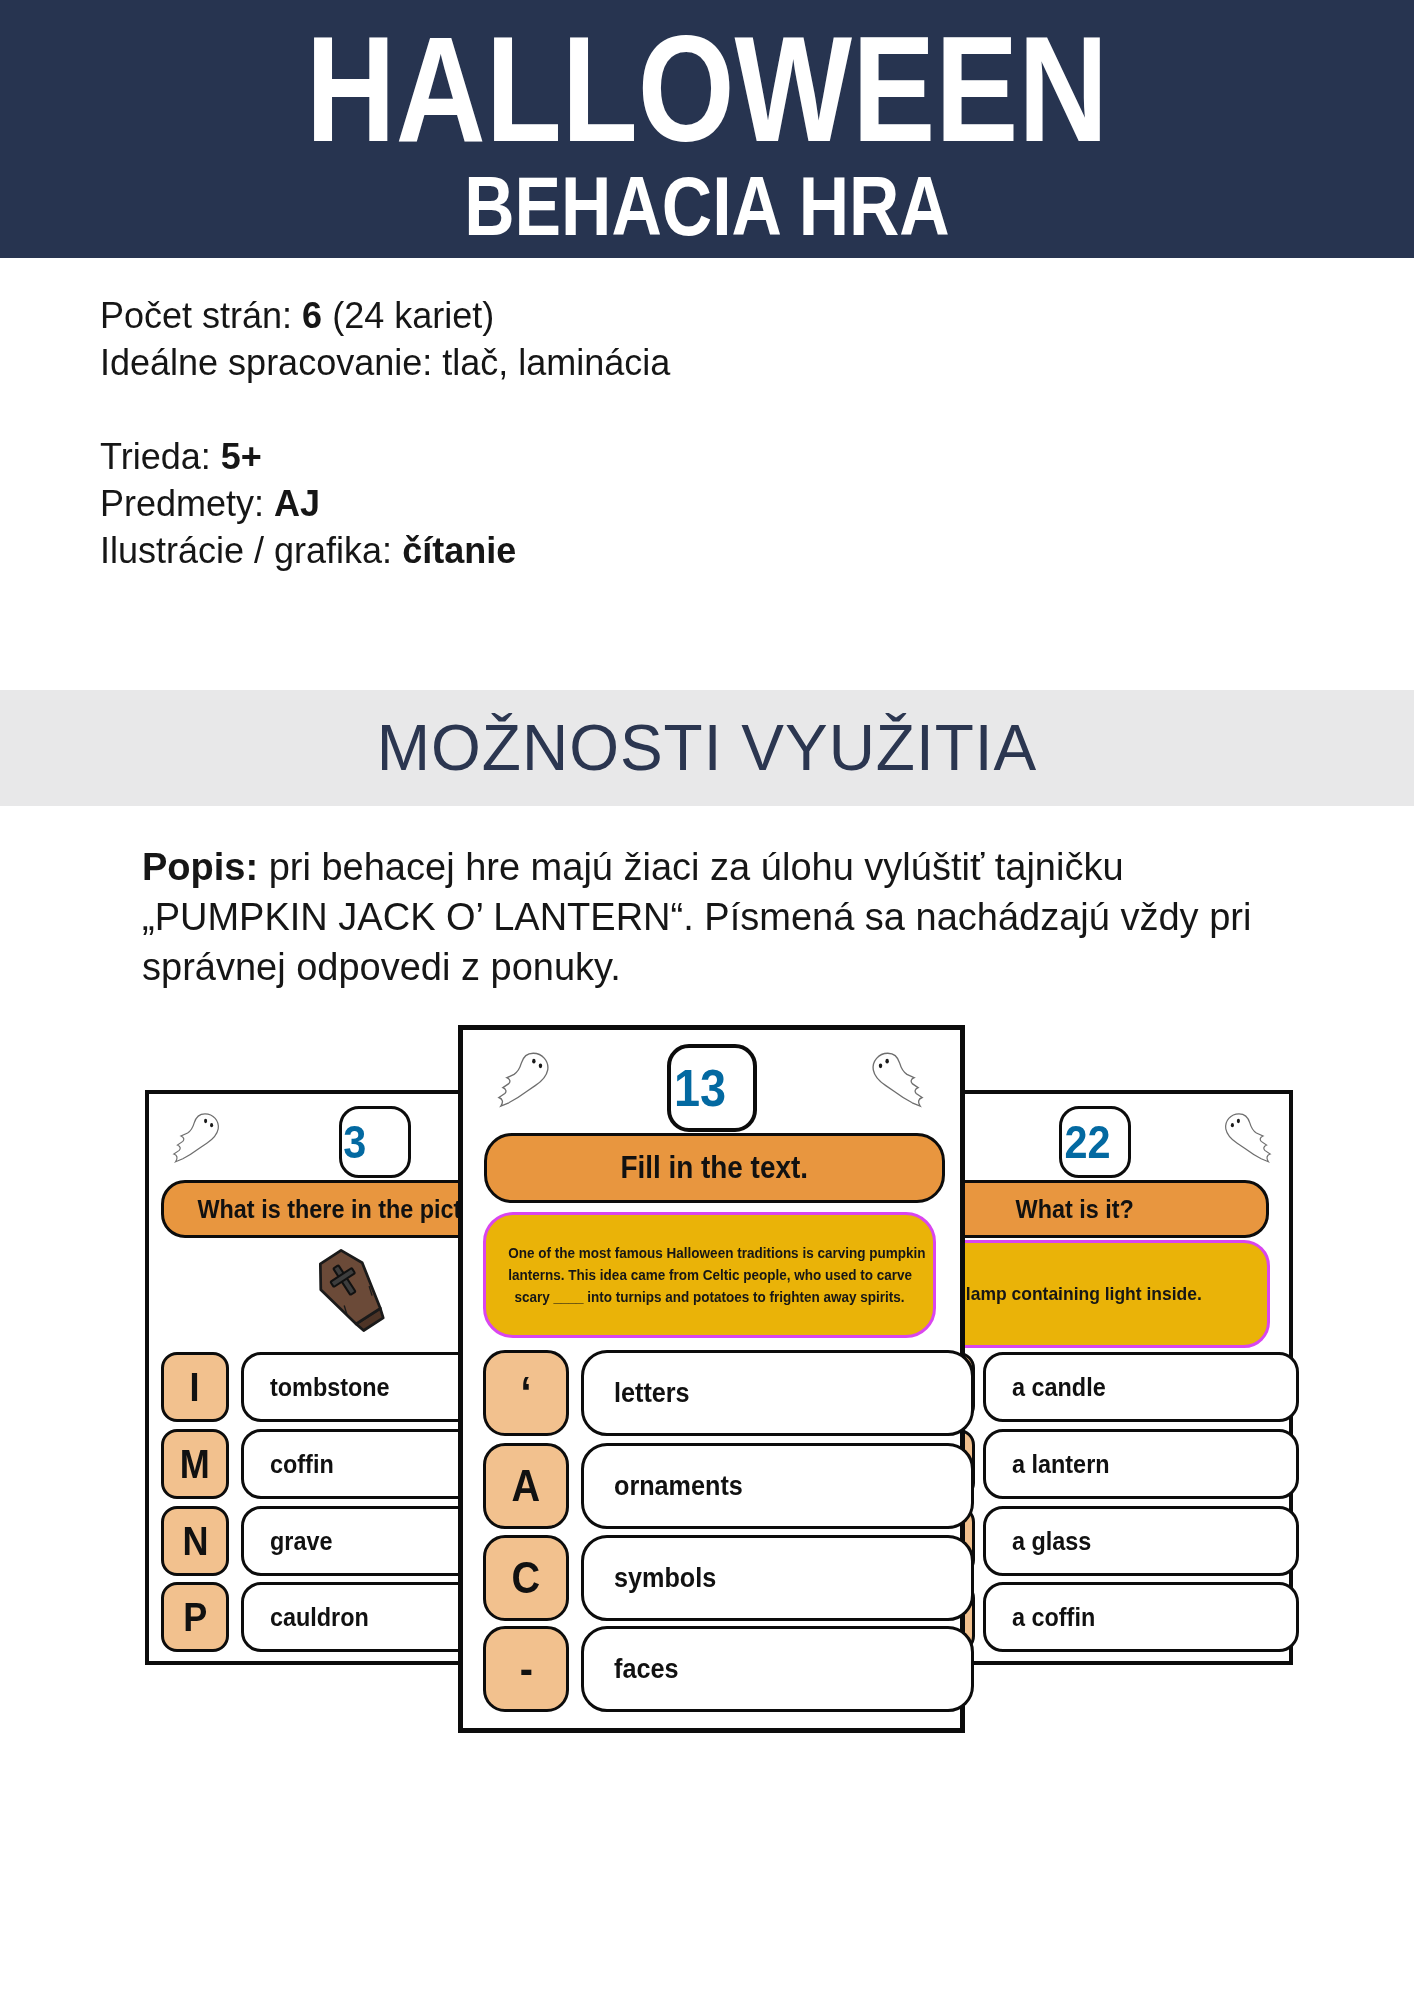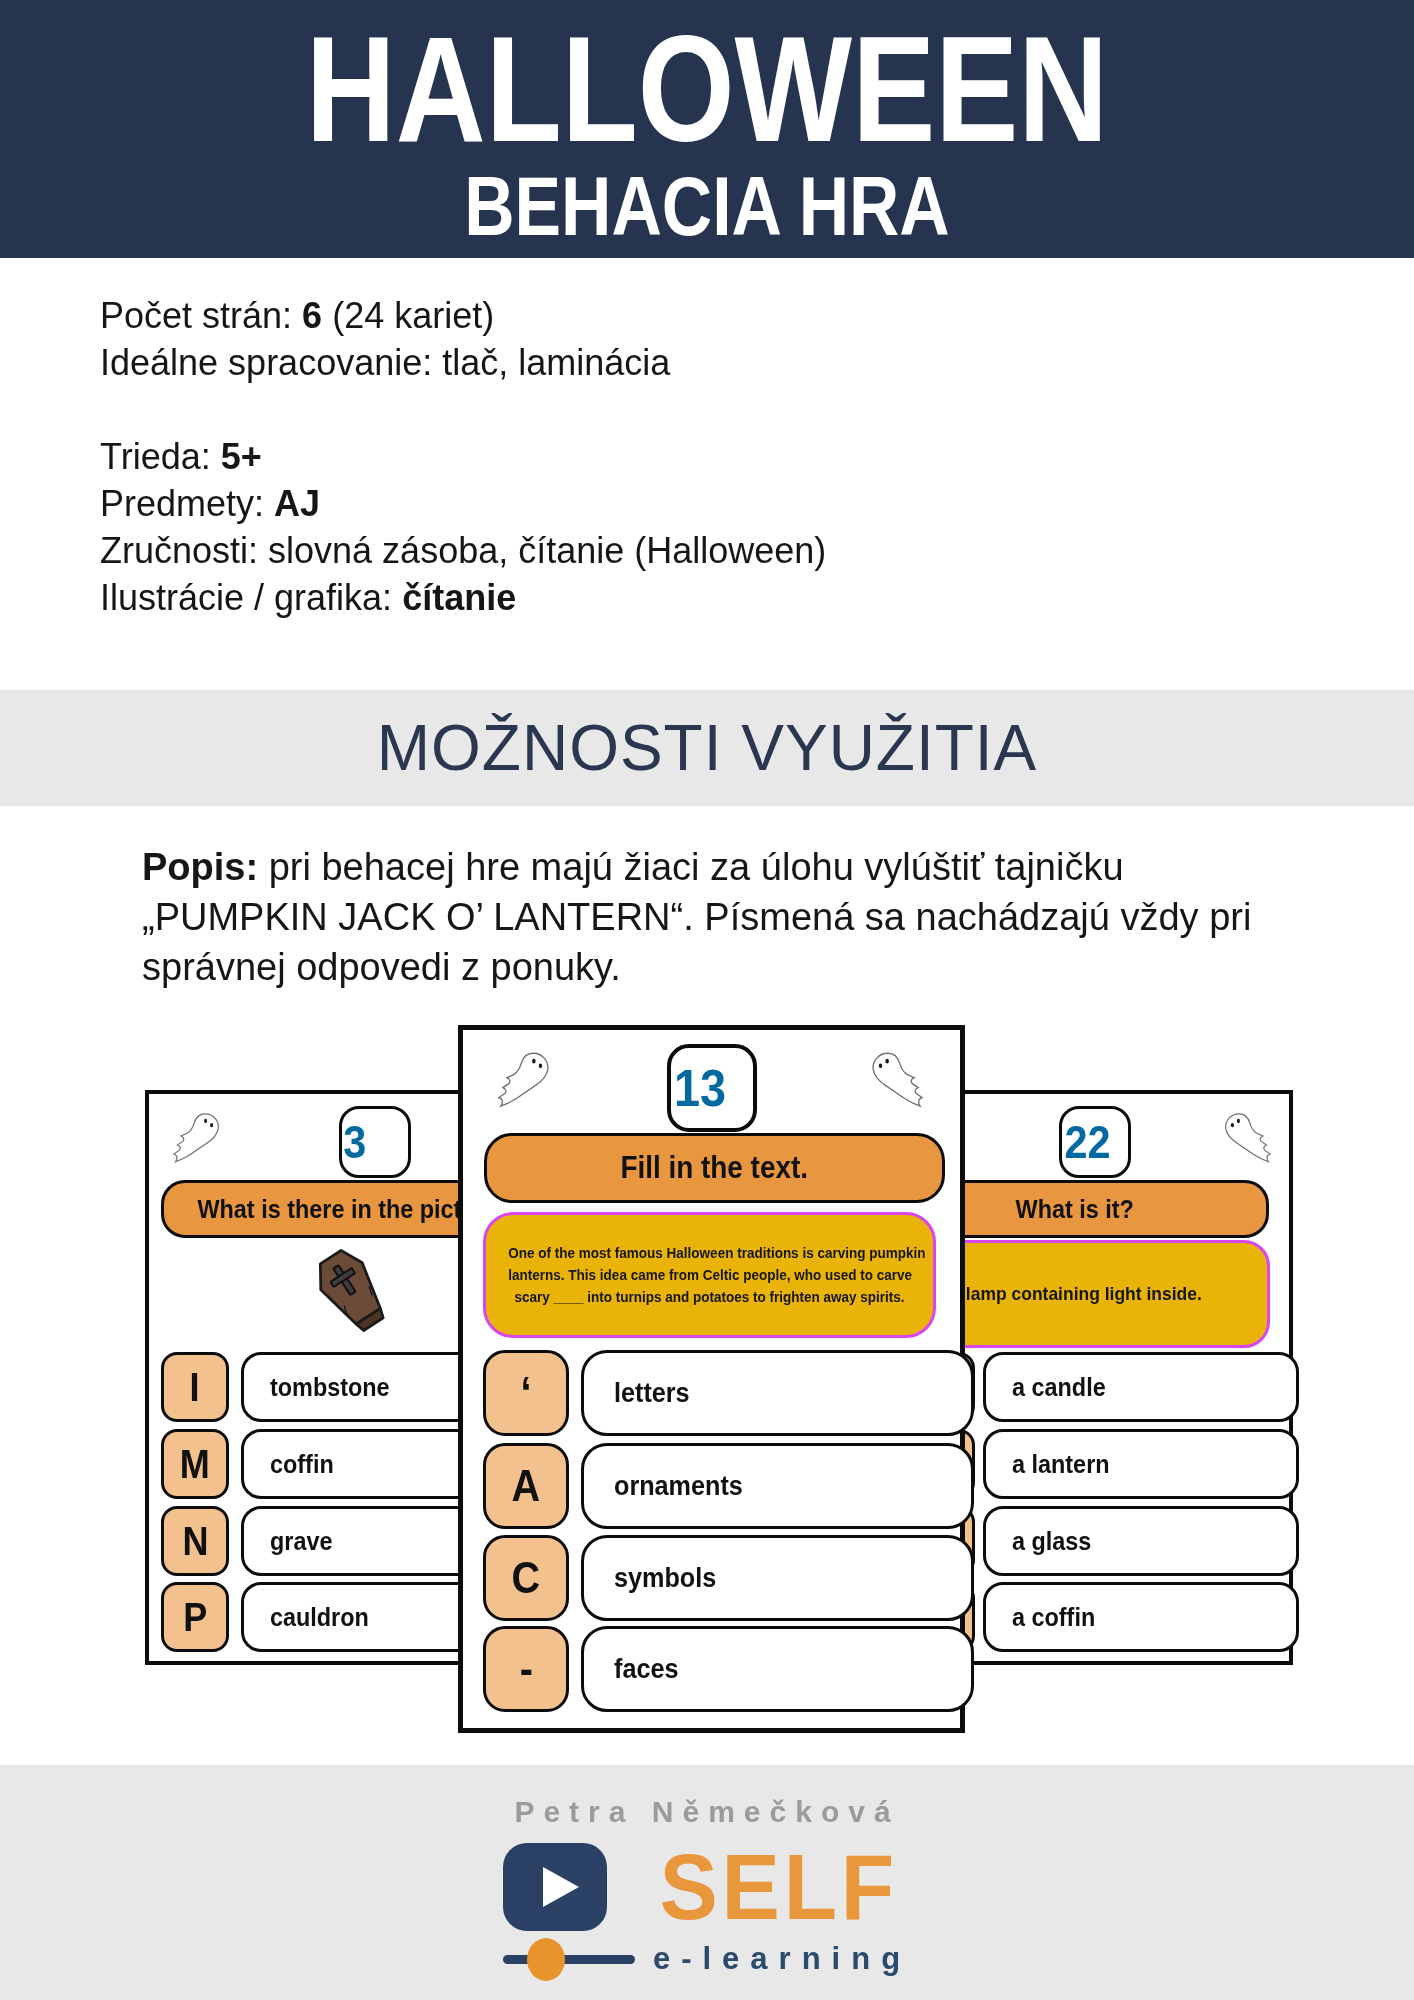--- a/index.html
+++ b/index.html
@@ -109,21 +109,20 @@
     <div class="hero-title">HALLOWEEN</div>
     <div class="hero-subtitle">BEHACIA HRA</div>
   </header>
 
   <section class="info">
     <p class="info-line"><span>Počet strán: </span><b>6</b><span> (24 kariet)</span></p>
     <p class="info-line"><span>Ideálne spracovanie: tlač, laminácia</span><b></b><span></span></p>
     <div class="gap"></div>
     <p class="info-line"><span>Trieda: </span><b>5+</b><span></span></p>
     <p class="info-line"><span>Predmety: </span><b>AJ</b><span></span></p>
-    <p class="info-line"><span>Zručnosti: slovná zásoba, čítanie (Halloween)</span><b></b><span></span></p>
     <p class="info-line"><span>Ilustrácie / grafika: </span><b>čítanie</b><span></span></p>
   </section>
 
   <div class="band">
     <span>MOŽNOSTI VYUŽITIA</span>
   </div>
 
   <section class="popis">
     <p><b>Popis:</b><span> pri behacej hre majú žiaci za úlohu vylúštiť tajničku „PUMPKIN JACK O’ LANTERN“. Písmená sa nachádzajú vždy pri správnej odpovedi z ponuky.</span></p>
   </section>
@@ -278,28 +277,14 @@
     <div class="row" style="top:596px">
       <div class="badge">
           <span class="cx">-</span>
         </div>
       <div class="optbox">
           <span class="cxl">faces</span>
         </div>
     </div>
   </article>
 
-  <footer class="footer">
-    <div class="author">Petra Němečková</div>
-    <div class="logo-grid">
-      <svg class="play" viewBox="0 0 104 88">
-        <rect x="0" y="0" width="104" height="88" rx="24" fill="#2B4065"></rect>
-        <polygon points="40,24 76,44 40,64" fill="#ffffff"></polygon>
-      </svg>
-      <div class="self">SELF</div>
-      <div class="slider">
-        <span class="dot"></span>
-      </div>
-      <div class="elearn">e-learning</div>
-    </div>
-  </footer>
 
 </div>
 
 </body></html>

